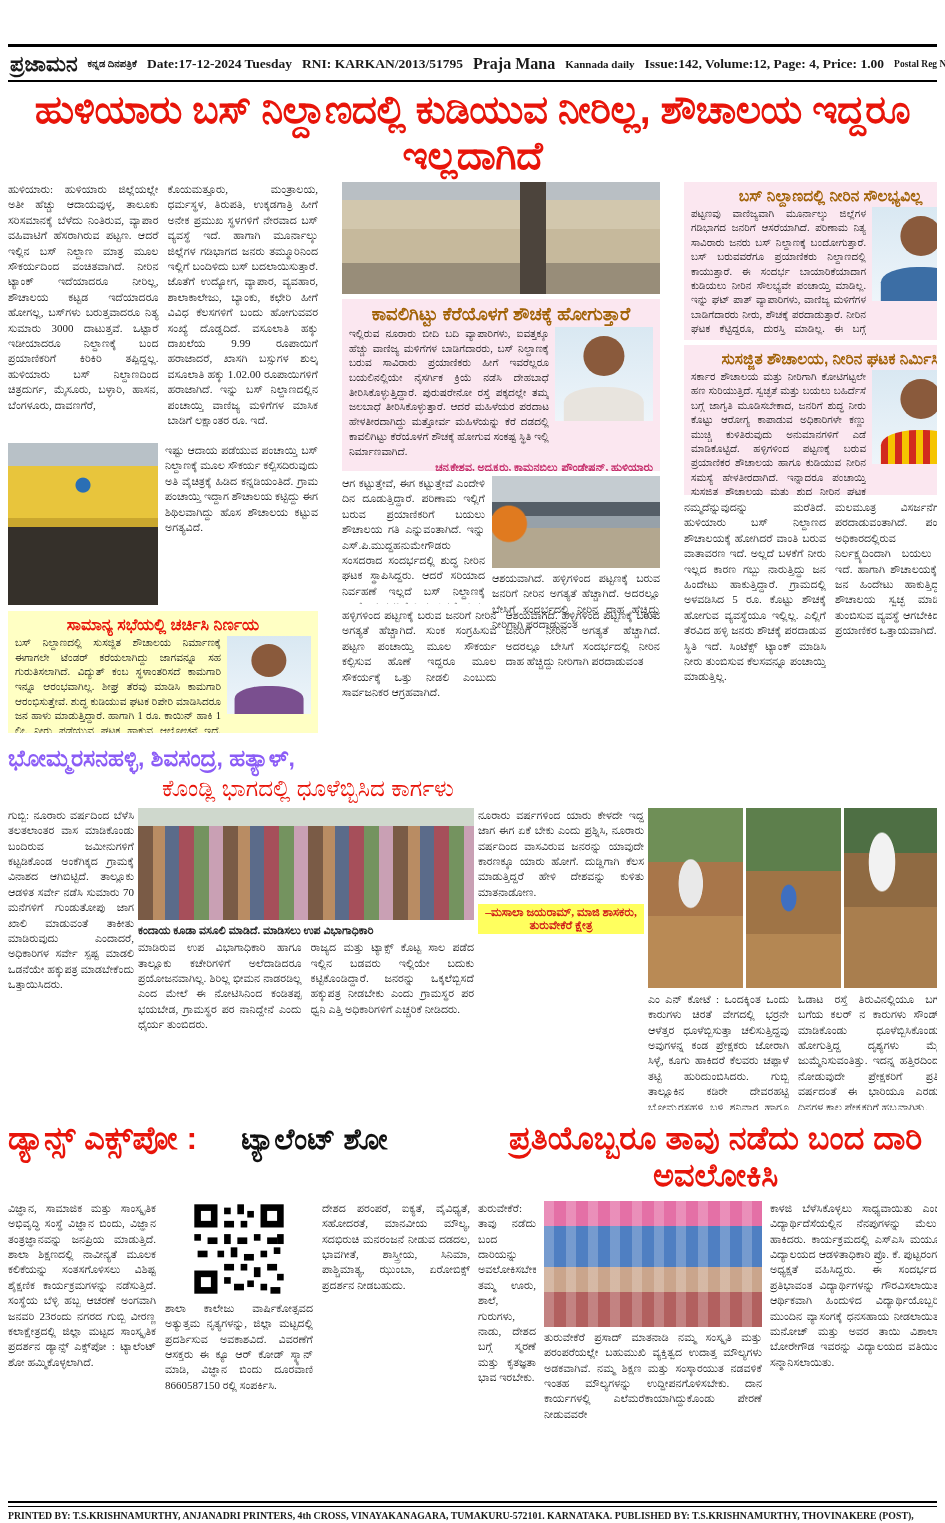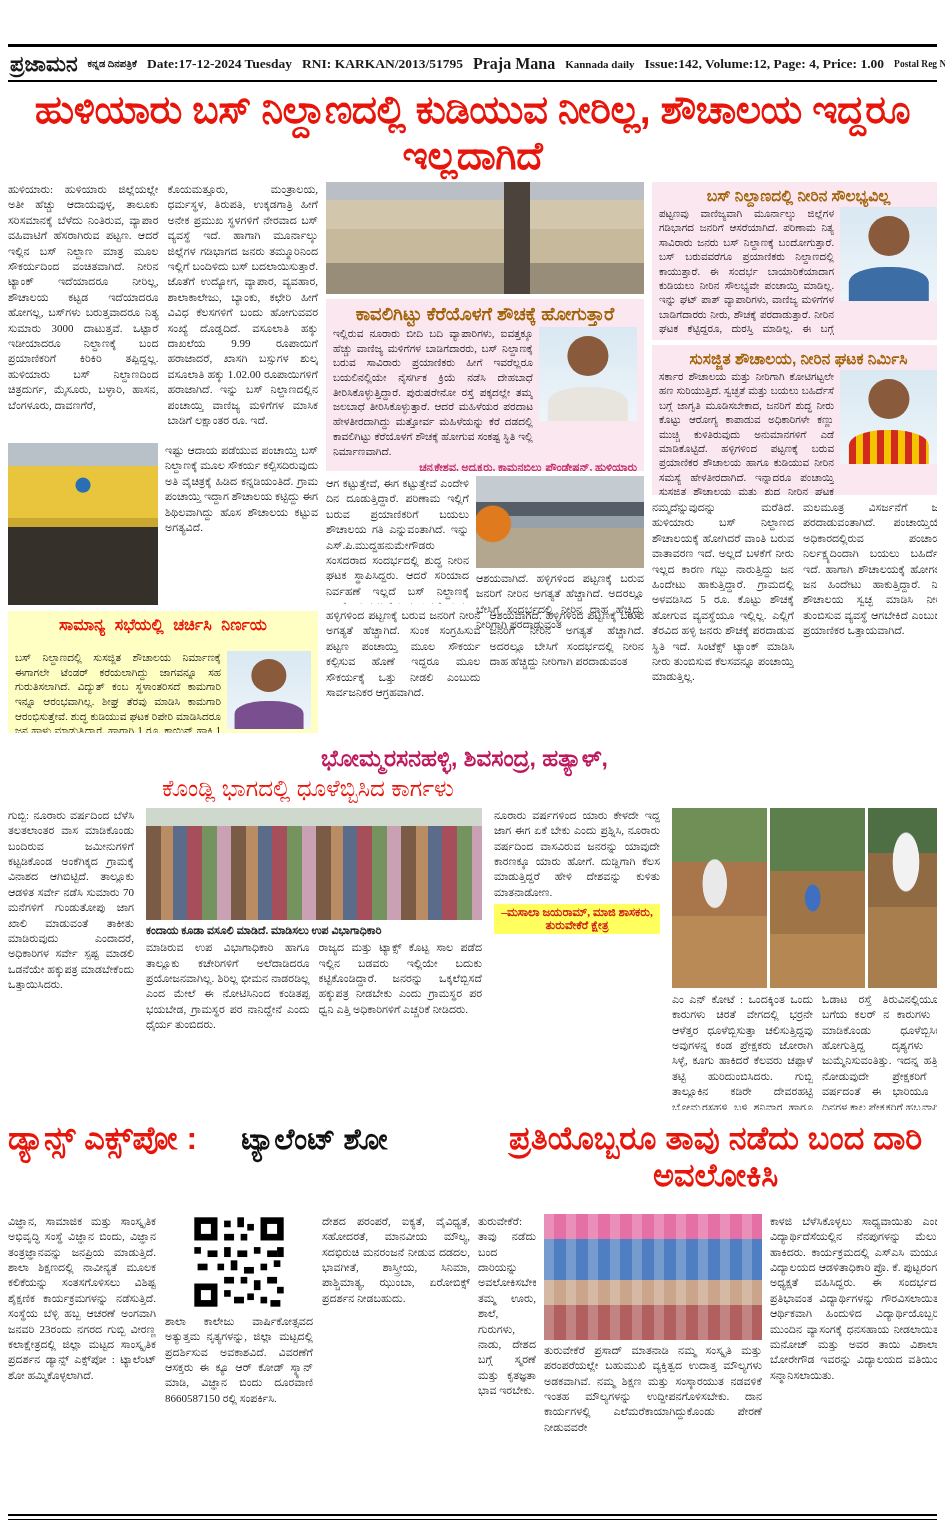--- a/index.html
+++ b/index.html
@@ -18,69 +18,69 @@
   .mh-paper { font-weight:800; font-size:16px; }
   .mh-papersub { font-weight:700; font-size:11px; }
   .mh-postal { font-weight:700; font-size:9.5px; }
 
   
   .headline1 { color:#e8150a; font-family:"Liberation Sans",sans-serif; font-weight:800;
                font-size:39px; line-height:1.18; text-align:center; margin:5px 0 3px 0;
                letter-spacing:-0.5px; }
   .h2red   { color:#d8241c; font-family:"Liberation Sans",sans-serif; font-weight:800; font-size:27px; line-height:1.3;}
   .h2black { color:#111;    font-family:"Liberation Sans",sans-serif; font-weight:800; font-size:27px; line-height:1.35;}
-  .h2blue  { color:#be185d; font-family:"Liberation Sans",sans-serif; font-weight:800; font-size:23px; line-height:1.3; text-align:right;}
+  .h2blue  { color:#8b5cf6; font-family:"Liberation Sans",sans-serif; font-weight:800; font-size:23px; line-height:1.3; text-align:left;}
   .h2red2  { color:#e8150a; font-family:"Liberation Sans",sans-serif; font-weight:400; font-size:23px; line-height:1.3; text-align:center;}
   .h3red   { color:#e8150a; font-family:"Liberation Sans",sans-serif; font-weight:800; font-size:32px;}
   .h3black { color:#111;    font-family:"Liberation Sans",sans-serif; font-weight:800; font-size:29px;margin-left:40px;}
 
   
   .bt { font-size:11px; line-height:1.4; text-align:justify; overflow:hidden; }
   .cols2 { display:flex; gap:9px; }
   .cols2 > div { flex:1; }
 
   
-  .art1 { display:grid; grid-template-columns:310px 318px 293px; gap:8px; height:556px;
+  .art1 { display:grid; grid-template-columns:310px 318px 293px; gap:24px; height:556px;
           overflow:hidden; margin-top:2px; }
   .a1-left .topcols { height:256px; }
   .tank-row { display:flex; gap:7px; height:162px; margin-top:5px; }
   .yellow-box { background:#ffffc4; margin-top:6px; padding:5px 7px; height:122px; overflow:hidden;}
-  .yb-head { color:#e8150a; font-family:Liberation Mono, monospace; font-weight:800;
-             font-size:16px; text-align:center; margin-bottom:16px;}
+  .yb-head { color:#e8150a; font-family:Liberation Sans, sans-serif; font-weight:800;
+             font-size:16px; text-align:center; margin-bottom:2px;}
 
   .pink-box { background:#fbe7f0; padding:5px 7px; overflow:hidden; }
   .pb-head { color:#a16207; font-family:"Liberation Sans",sans-serif; font-weight:800;
              font-size:15.5px; text-align:center; margin-bottom:2px;}
   .pb-head-lg { font-size:18px; }
   .pb-attr { color:#c42a68; font-weight:700; font-size:11px; text-align:right; margin-top:2px;}
 
   
   .photo { overflow:hidden; flex:0 0 auto; }
   .portrait { width:98px; height:94px; float:right; margin:0 0 3px 6px; position:relative;
               background:linear-gradient(#d9e8f2,#eef5fa); }
   .portrait::before { content:""; position:absolute; top:10%; left:50%; transform:translateX(-50%);
               width:42%; height:42%; border-radius:50%; background:#8a5a3c; }
   .portrait::after { content:""; position:absolute; bottom:0; left:50%; transform:translateX(-50%);
               width:82%; height:36%; border-radius:45% 45% 0 0; background:var(--shirt,#3c6ea5); }
   .garland::after { background:repeating-linear-gradient(90deg,#d22a1e 0 7px,#f5c400 7px 14px); }
 
   
   .art2 { margin-top:6px; }
   .art2-heads { display:grid; grid-template-columns:600px 329px; gap:8px; align-items:start; }
-  .art2-body { display:grid; grid-template-columns:126px 336px 166px 291px; gap:12px;
+  .art2-body { display:grid; grid-template-columns:126px 336px 166px 291px; gap:4px;
                height:306px; overflow:hidden; margin-top:4px; }
   .yellow-attr { background:#ffff5e; color:#d01818; font-weight:700; font-size:11.5px;
                  padding:2px 4px; margin:4px 0; text-align:center; }
   .rally-strip { display:flex; gap:3px; height:180px; }
 
   
   .art3 { margin-top:6px; }
   .art3-heads { display:grid; grid-template-columns:470px 459px; gap:8px; }
   .art3-body { display:grid; grid-template-columns:462px 467px; gap:8px; height:292px;
-               overflow:hidden; margin-top:20px; }
+               overflow:hidden; margin-top:7px; }
   .art3-left { display:flex; gap:9px; }
   .art3-left > div { flex:1; }
   .qr { width:96px; height:96px; margin:0 auto 4px auto; display:block; }
   .art3-right { display:grid; grid-template-columns:58px 218px 175px; gap:8px; }
 
   
   .footer { margin-top:8px; border-top:2px solid #000; padding-top:3px; }
   .footer .inner-rule { border-top:1px solid #000; margin-bottom:3px; }
   .f-line { font-size:9.8px; font-weight:700; line-height:1.32;
             font-family:"Liberation Serif",serif; }

